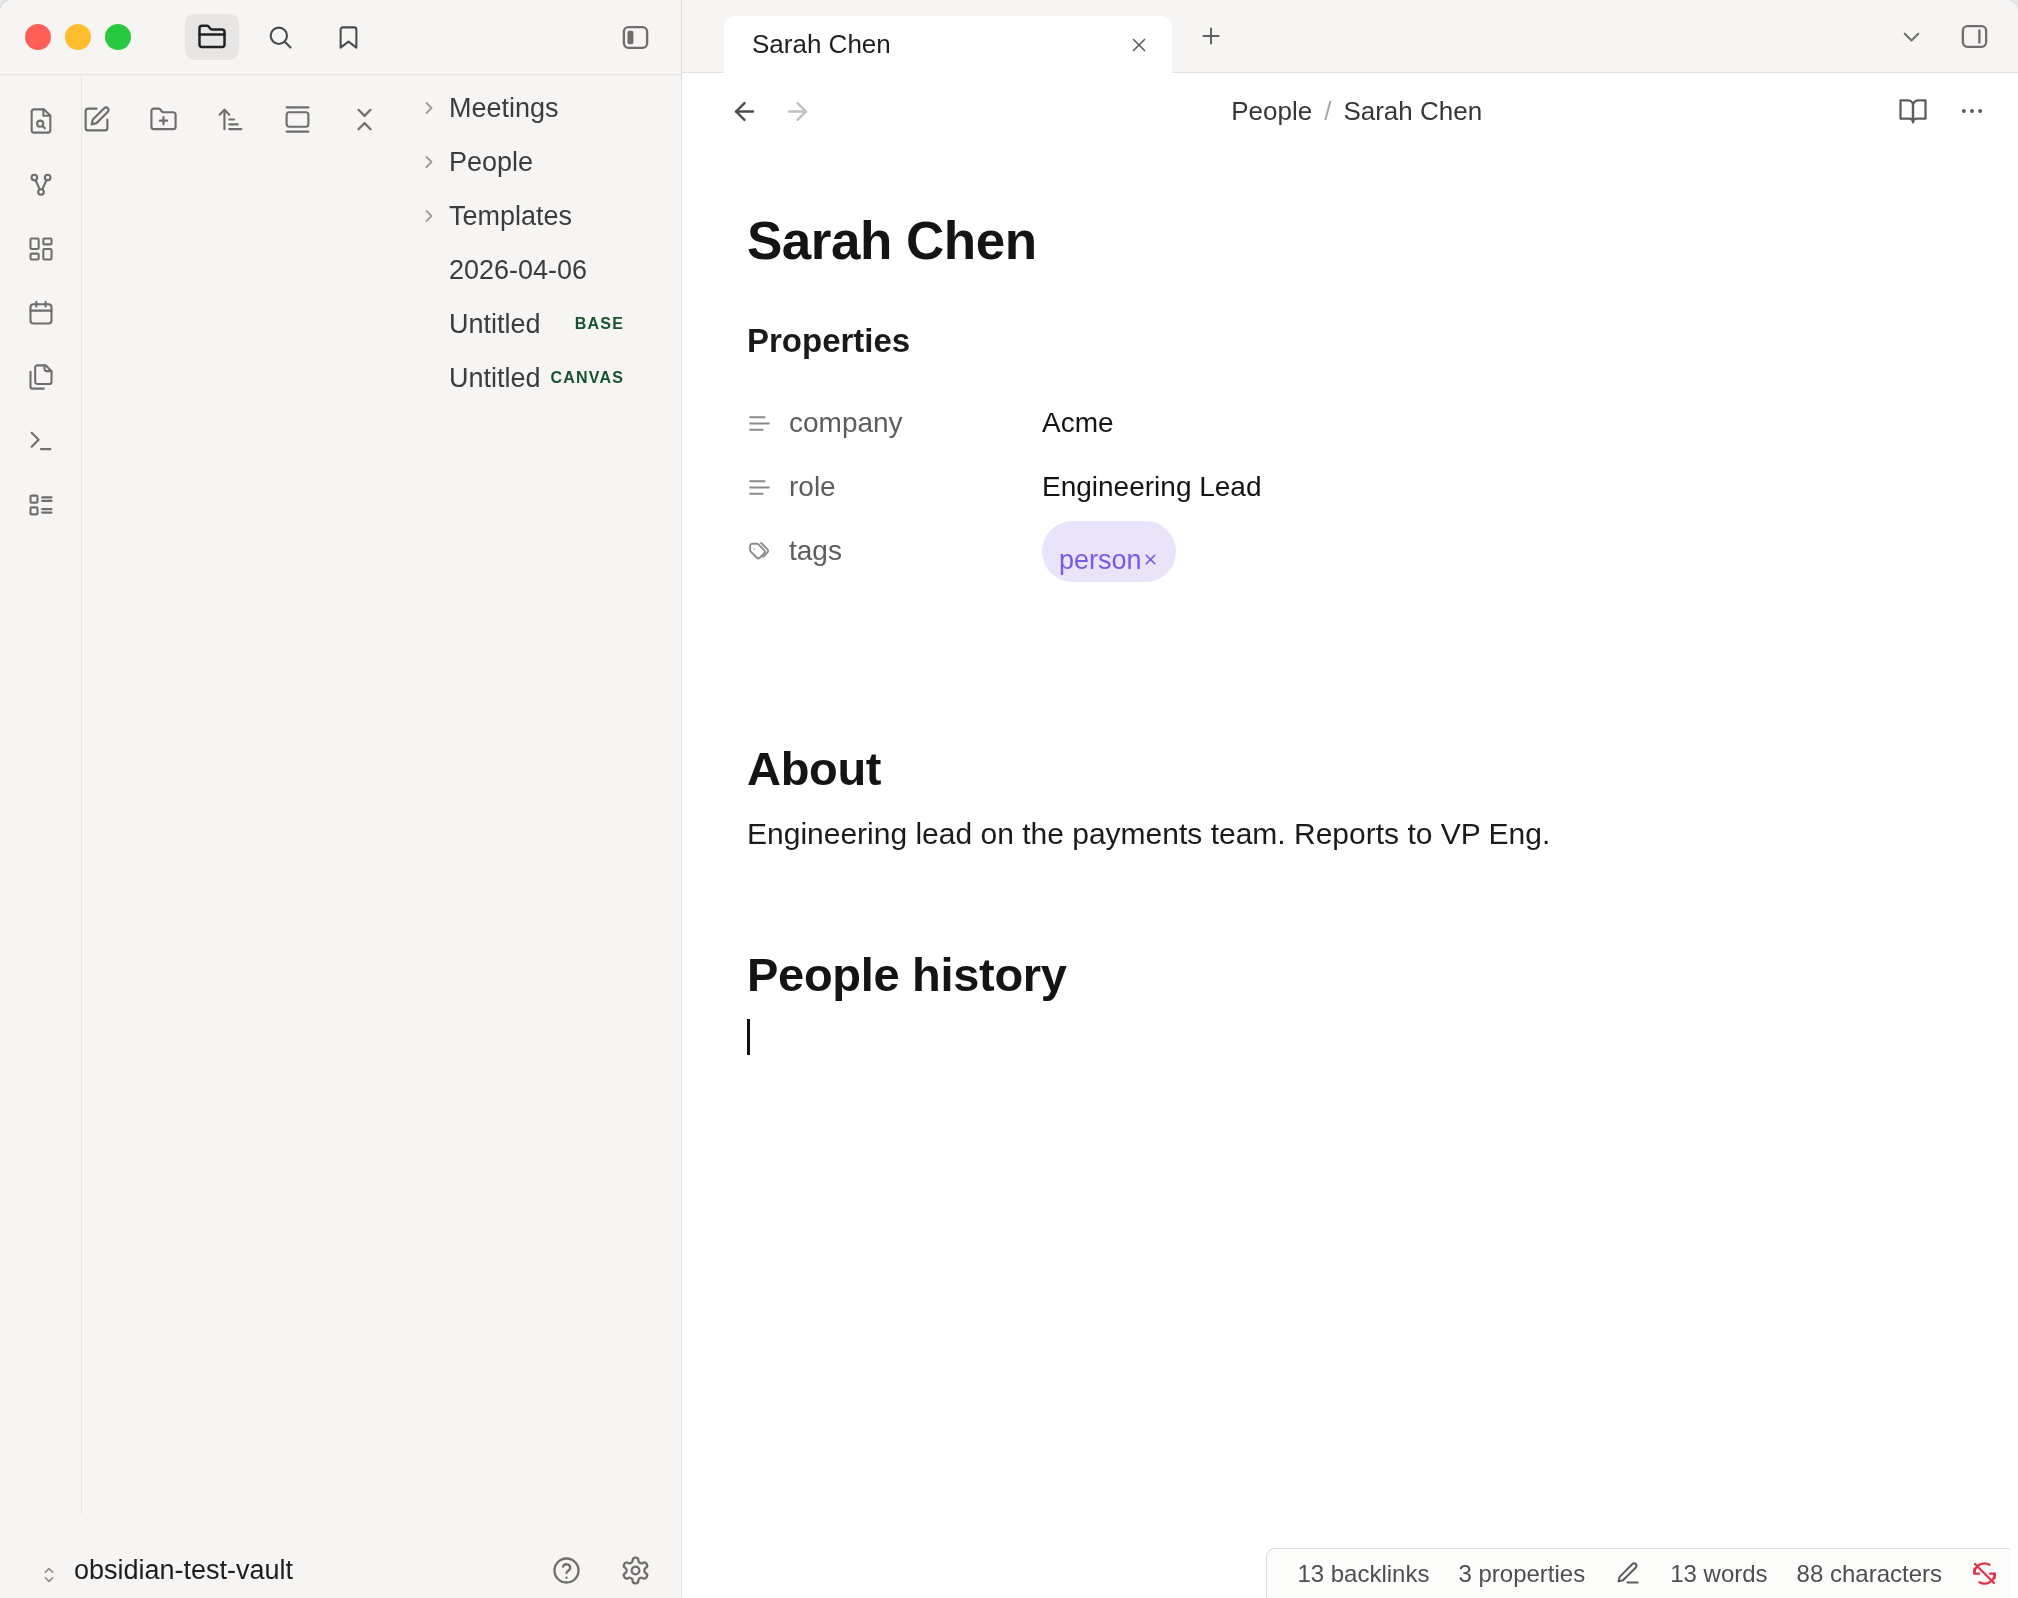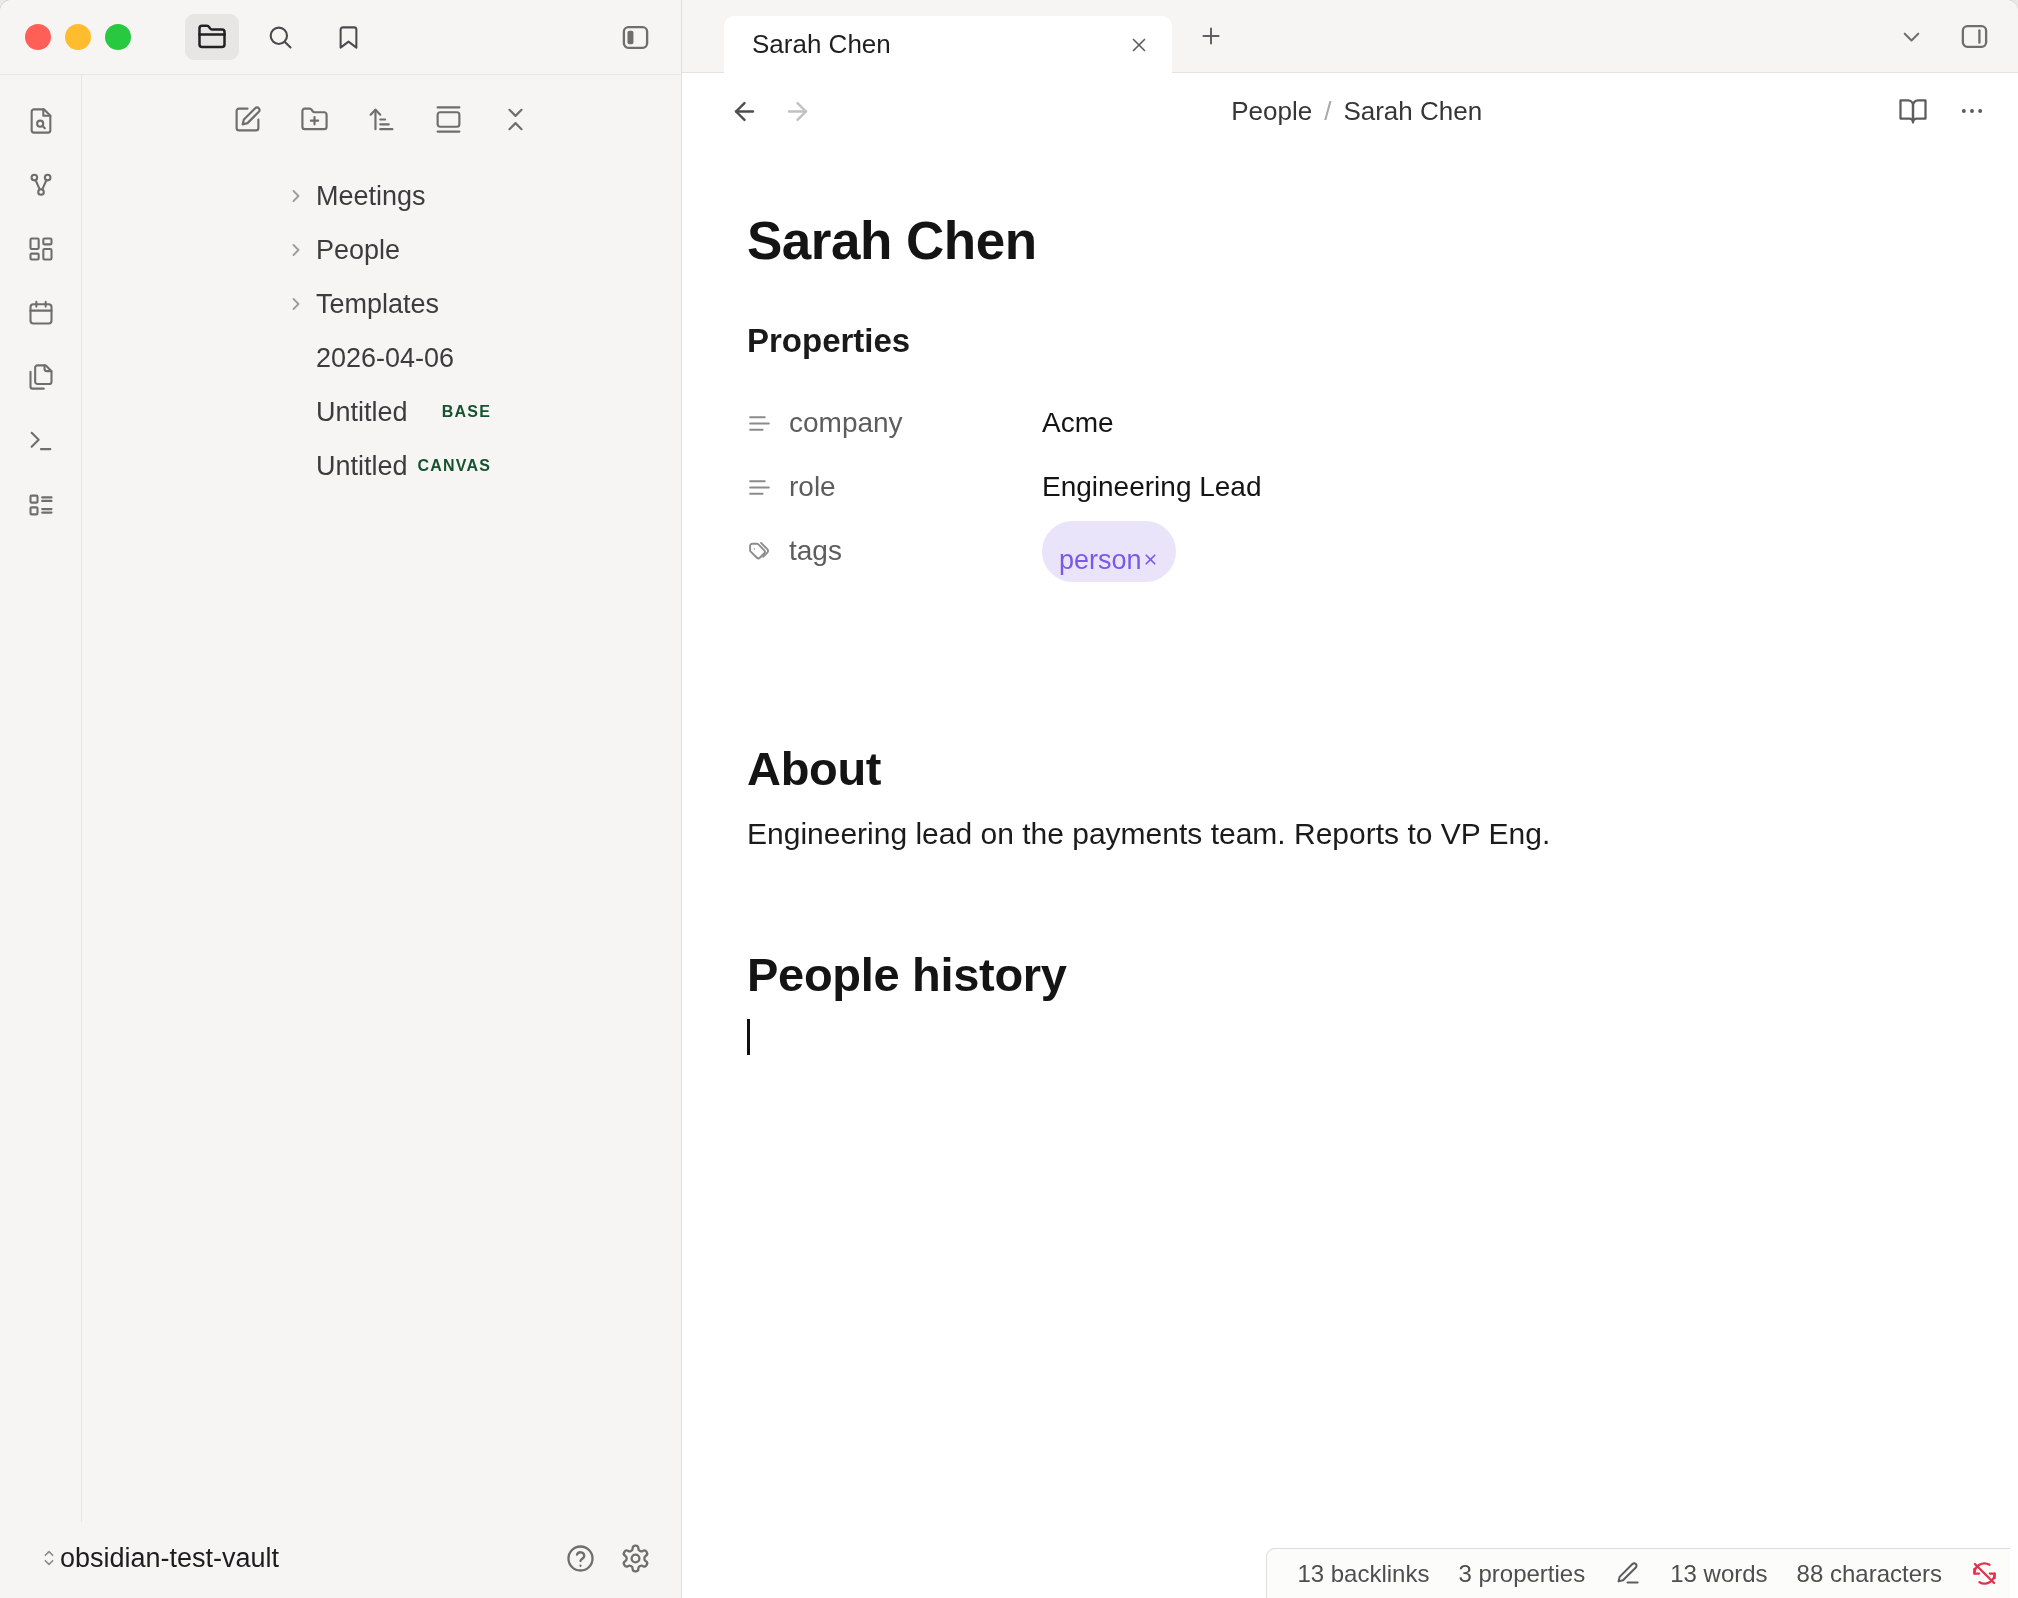--- a/index.html
+++ b/index.html
@@ -19,30 +19,30 @@
           color:#4a4a4a;margin-left:14px;}
   .tb-btn.active{background:#e8e6e5;color:#222;}
   .tb-spacer{flex:1;}
   .panel-toggle{color:#6f6e6d;margin-right:30px;}
 
   .sidebar-body{flex:1;display:flex;min-height:0;}
   .ribbon{width:81px;flex:0 0 81px;border-right:1px solid #e7e6e5;display:flex;flex-direction:column;
           align-items:center;padding-top:32px;gap:36px;color:#6f6e6d;}
   .ribbon-item{width:28px;height:28px;}
 
-  .explorer{flex:1;display:flex;flex-direction:column;min-width:0;align-items:center;}
+  .explorer{flex:1;display:flex;flex-direction:row;min-width:0;}
   .explorer-toolbar{height:88px;flex:0 0 88px;display:flex;align-items:center;justify-content:center;
                     gap:38px;color:#6f6e6d;}
   .tree{padding:6px 26px 0 40px;}
   .tree-row{height:54px;display:flex;align-items:center;gap:10px;font-size:27px;color:#3c3c3c;cursor:default;}
   .tree-chevron{width:20px;height:20px;color:#9d9c9b;flex:0 0 20px;}
   .tree-chevron.hidden{visibility:hidden;}
   .tree-badge{margin-left:auto;font-size:16px;font-weight:700;letter-spacing:1.2px;color:#14532d;}
 
-  .vault-row{height:72px;flex:0 0 72px;display:flex;align-items:center;padding:0 30px 4px 38px;}
+  .vault-row{height:72px;flex:0 0 72px;display:flex;align-items:flex-end;padding:0 30px 12px 38px;gap:14px;}
   .vault-switch-icon{color:#8e8d8c;}
   .vault-name{font-size:27px;font-weight:500;color:#1d1d1d;}
   .vault-spacer{flex:1;}
   .vault-btn{color:#6f6e6d;margin-left:24px;}
 
   
   .main{flex:1;display:flex;flex-direction:column;background:#f6f5f4;min-width:0;position:relative;}
   .tabbar{height:72px;flex:0 0 72px;display:flex;align-items:flex-end;padding-left:42px;
           border-bottom:1px solid #e4e3e2;background:#f6f5f4;}
   .tab{width:398px;height:57px;background:#fff;border-radius:10px 10px 0 0;display:flex;align-items:center;

